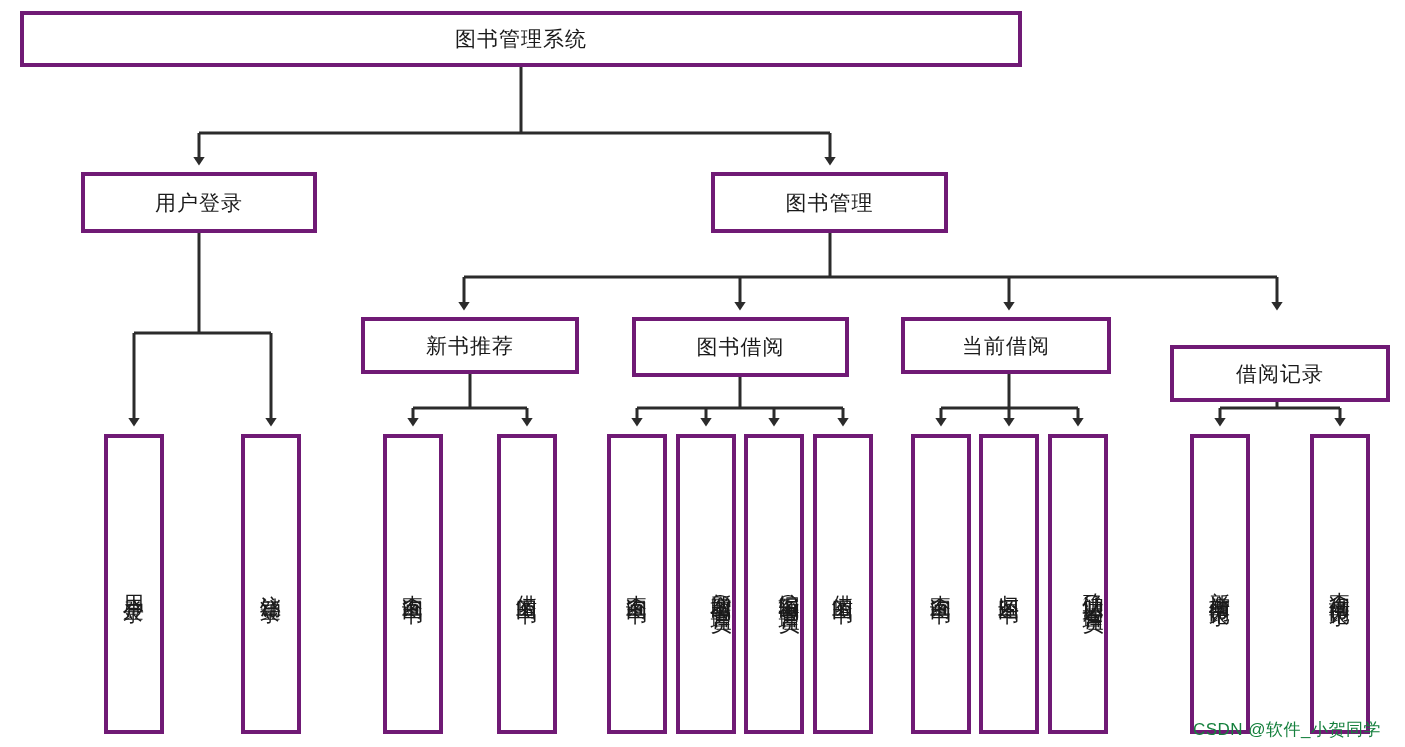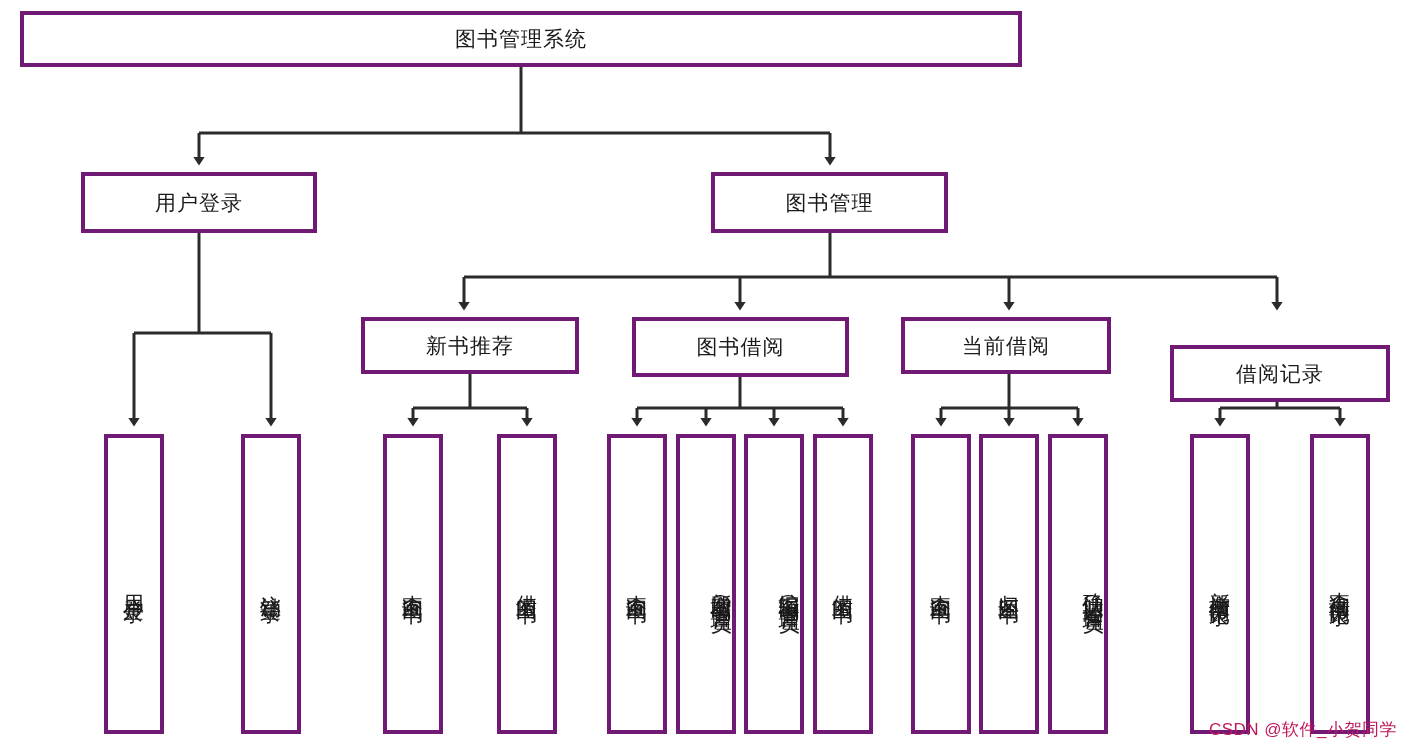--- a/index.html
+++ b/index.html
@@ -48,24 +48,24 @@
     justify-content: center;
     padding-top: 10px;
     line-height: 1;
   }
   .node.v.mid {
     align-items: center;
     padding-top: 0;
   }
   .watermark {
     position: absolute;
-    right: 8px;
+    right: 24px;
     bottom: 6px;
     font-size: 17px;
-    color: #be185d;
+    color: #15803d;
     white-space: nowrap;
     letter-spacing: 0.5px;
     margin-left: 9px;
   }
 </style>
 </head>
 <body>
 
 <div id="canvas">
 

